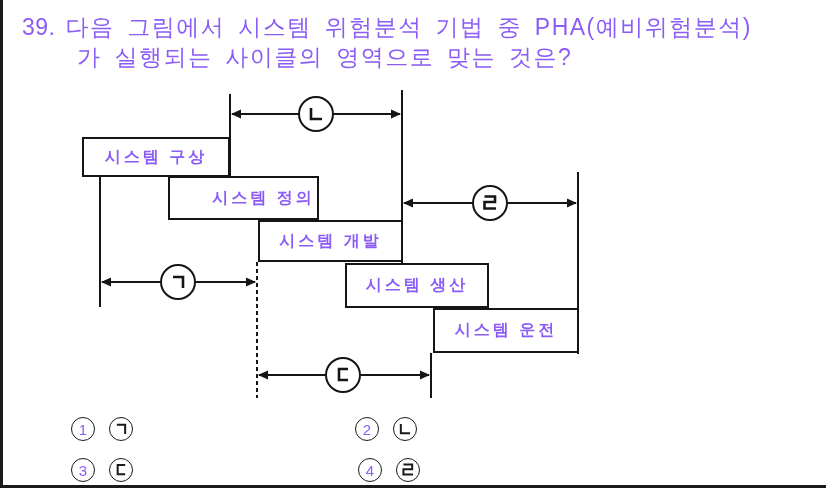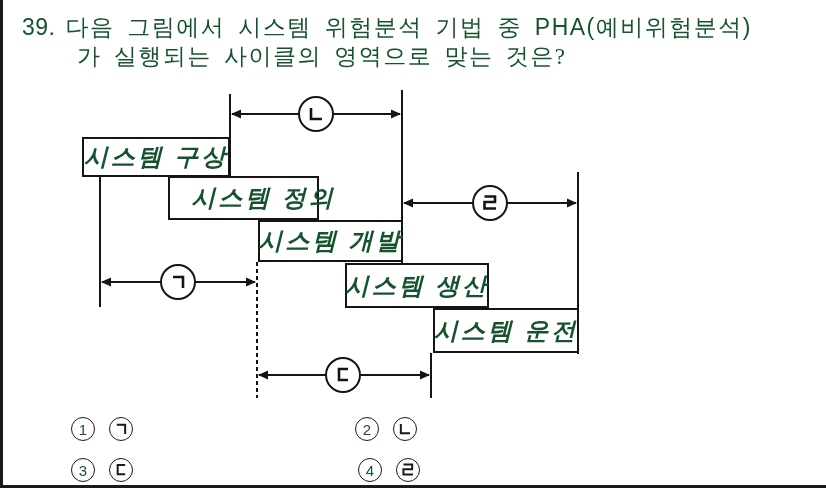--- a/index.html
+++ b/index.html
@@ -1,35 +1,34 @@
 <!DOCTYPE html>
 <html><head>
 <meta charset="utf-8">
 <style>
   html,body{margin:0;padding:0;background:#fff;}
   .page{
     position:relative;width:826px;height:488px;background:#fff;overflow:hidden;
-    font-family:"Liberation Sans","DejaVu Sans",sans-serif;color:#14532d;
+    font-family:"Liberation Sans","DejaVu Sans",sans-serif;color:#8b5cf6;
   }
   .edge-left{position:absolute;left:0;top:0;width:3px;height:488px;background:#1a1a1a;}
   .edge-bottom{position:absolute;left:0;top:485px;width:826px;height:3px;background:#1a1a1a;}
 
   .q-line{position:absolute;font-size:23px;line-height:28px;letter-spacing:1.5px;word-spacing:5px;white-space:nowrap;}
   .q-line1{left:22px;top:13px;}
-  .q-line2{left:77px;top:43px;font-family:Liberation Serif, serif;}
+  .q-line2{left:77px;top:43px;}
   .q-num{margin-right:10px;letter-spacing:0.5px;}
 
   .diagram-svg{position:absolute;left:0;top:0;width:826px;height:488px;}
 
   .sys-box{
     position:absolute;background:#fff;border:2.5px solid #151515;
     display:flex;align-items:center;justify-content:center;
-    font-weight:bold;font-size:24px;letter-spacing:3px;white-space:nowrap;
+    font-weight:bold;font-size:16px;letter-spacing:3px;white-space:nowrap;
     box-sizing:border-box;
-    font-style:italic;
   }
   .box-gusang{left:82px;top:137px;width:148px;height:40px;}
   .box-jeongui{left:168px;top:176px;width:151px;height:44px;padding-left:40px;}
   .box-gaebal{left:258px;top:220px;width:145px;height:42px;}
   .box-saengsan{left:345px;top:263px;width:144px;height:45px;}
   .box-unjeon{left:433px;top:308px;width:146px;height:45px;}
 
   .option{position:absolute;display:flex;gap:14px;cursor:pointer;}
   .opt-1{left:71px;top:417px;}
   .opt-2{left:355px;top:417px;}

